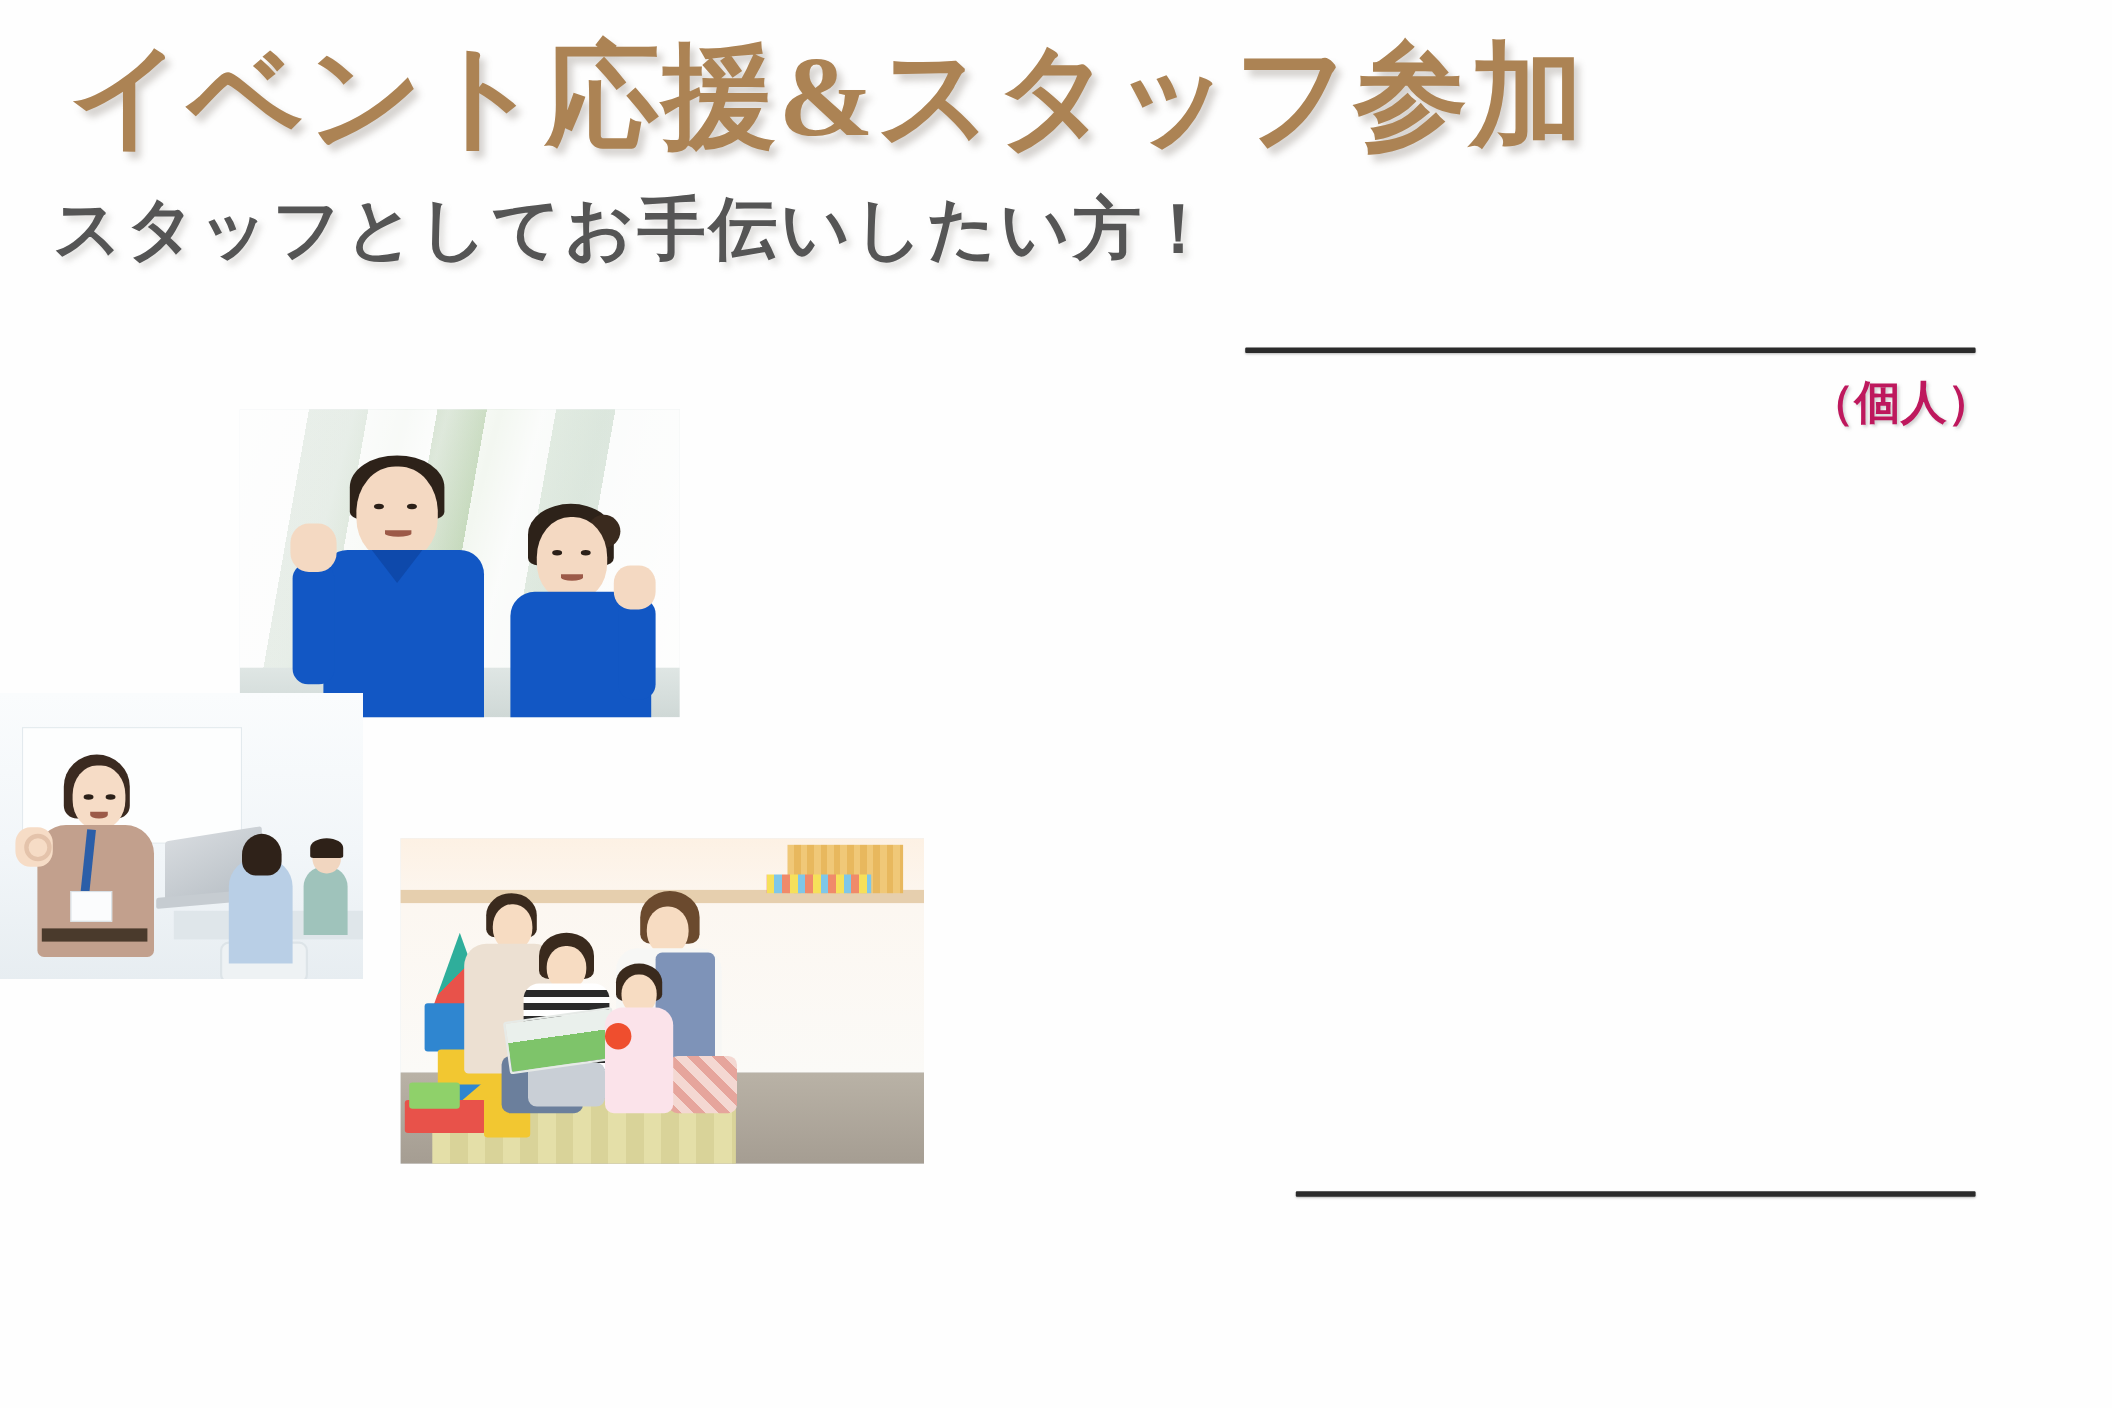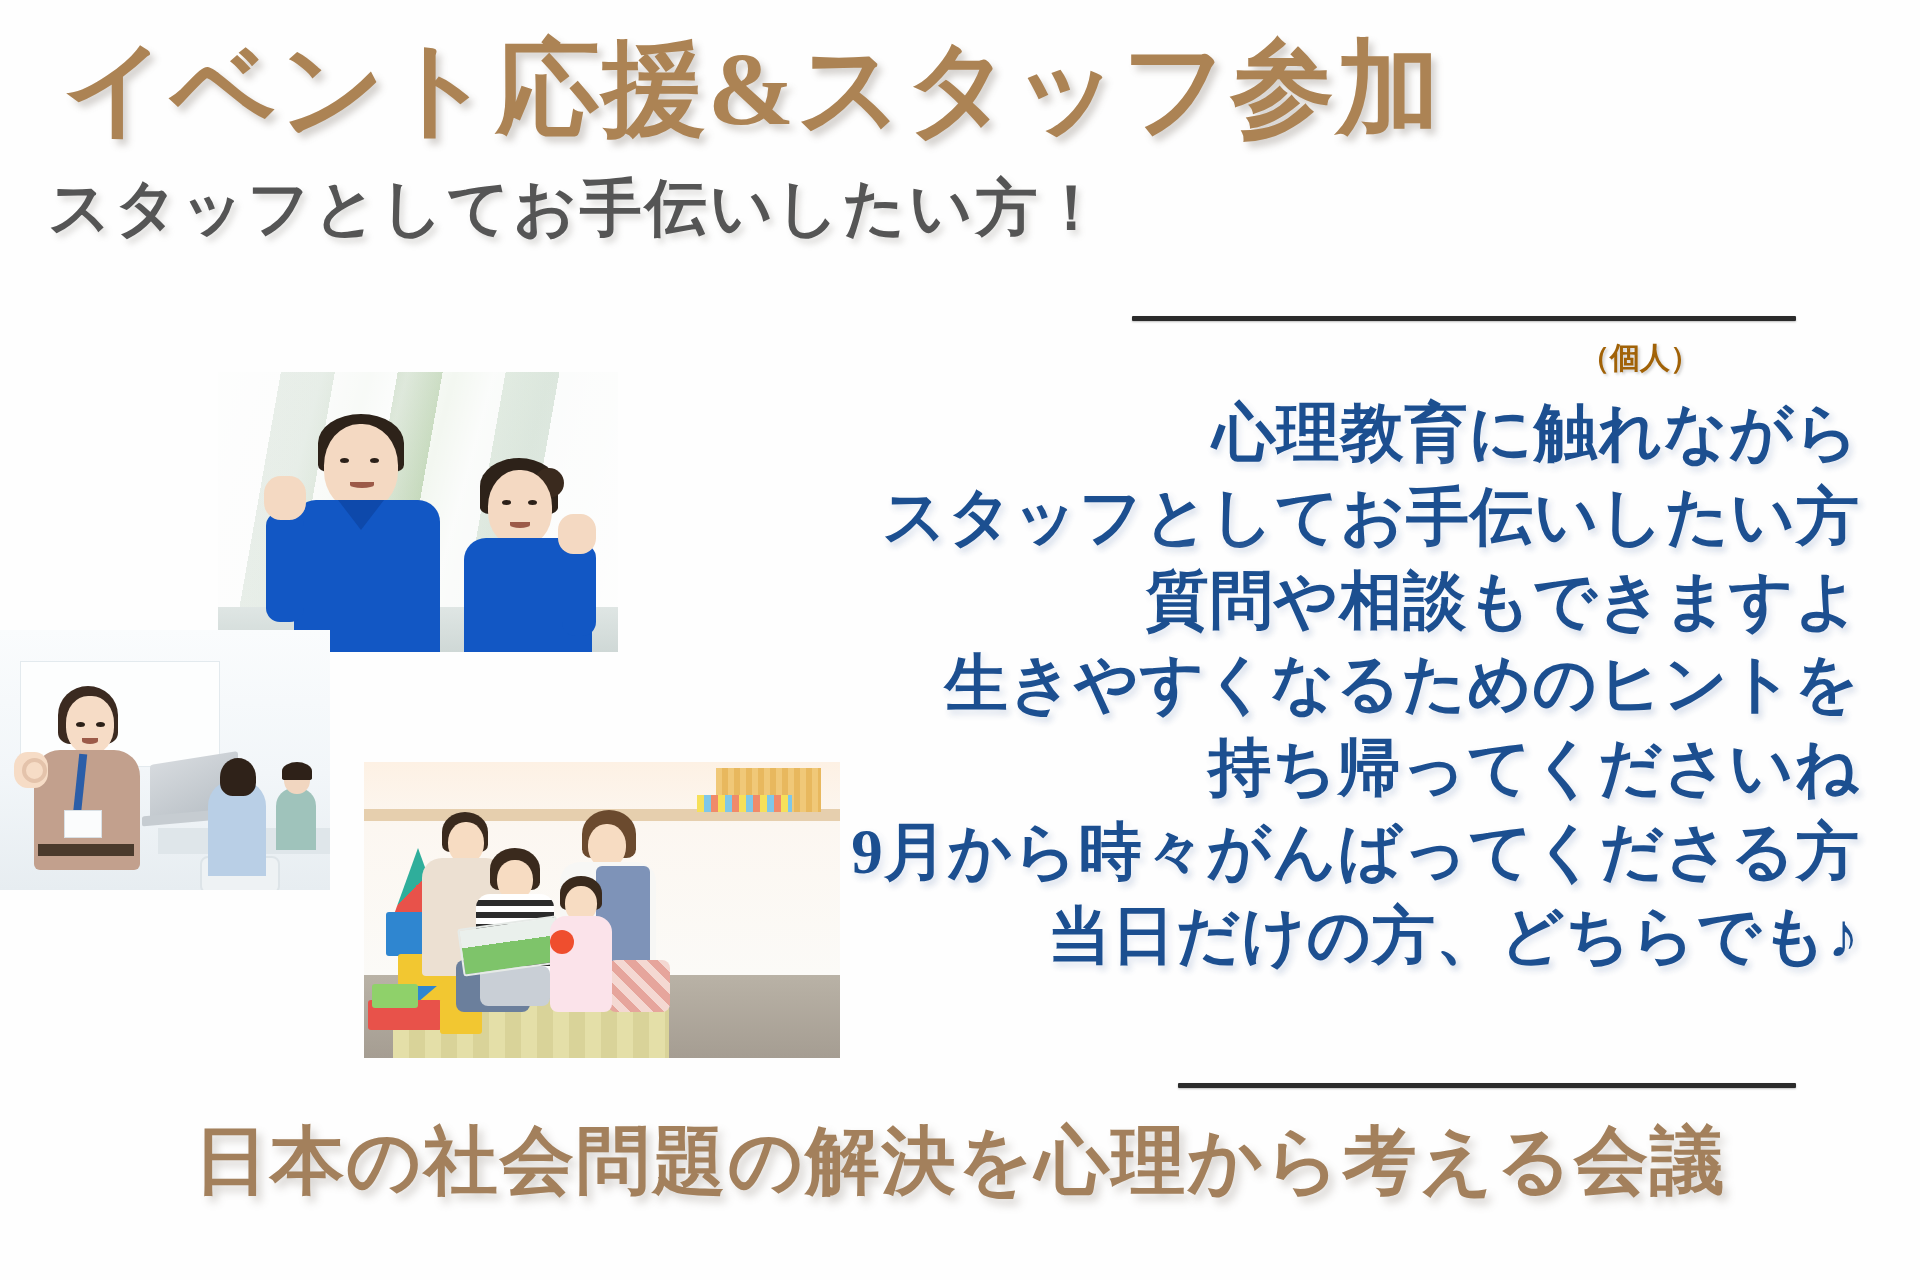--- a/index.html
+++ b/index.html
@@ -60,25 +60,25 @@
     background:#2b2b2b;
     height:5px;
     border-radius:1px;
     box-shadow:0 1px 2px rgba(0,0,0,0.25);
   }
   .rule-top{ left:1132px; top:316px; width:664px; }
   .rule-bottom{ left:1178px; top:1083px; width:618px; }
 
   .kojin{
     position:absolute;
-    left:1580px; top:338px;
-    font-family:"Liberation Serif", "DejaVu Serif", serif;
-    font-size:30px;
-    font-weight:700;
-    color:#a16207;
+    left:1644px; top:338px;
+    font-family:"Liberation Serif", "DejaVu Serif", serif;
+    font-size:42px;
+    font-weight:700;
+    color:#be185d;
     letter-spacing:0px;
     white-space:nowrap;
     text-shadow:2px 2px 3px rgba(120,120,120,0.35);
   }
 
   
   .blue-block{
     position:absolute;
     right:60px; top:392px;
     width:1340px;
@@ -243,33 +243,23 @@
 
   <div class="main-title nowrap">イベント応援&amp;スタッフ参加</div>
 
   <div class="sub-title nowrap">スタッフとしてお手伝いしたい方！</div>
 
 
   <div class="rule rule-top"></div>
 
   <div class="kojin nowrap">（個人）</div>
 
-  <div class="blue-block">
-    <div class="blue-line">心理教育に触れながら</div>
-    <div class="blue-line">スタッフとしてお手伝いしたい方</div>
-    <div class="blue-line">質問や相談もできますよ</div>
-    <div class="blue-line">生きやすくなるためのヒントを</div>
-    <div class="blue-line">持ち帰ってくださいね</div>
-    <div class="blue-line">9月から時々がんばってくださる方</div>
-    <div class="blue-line">当日だけの方、どちらでも♪</div>
-  </div>
 
   <div class="rule rule-bottom"></div>
 
-  <div class="footer-title nowrap">日本の社会問題の解決を心理から考える会議</div>
 
   <div class="photo" id="photo-staff">
     <div class="bg"></div>
     <div class="glasswall"></div>
     <div class="floor"></div>
 
     <div class="hair" id="m-hair"></div>
     <div class="head" id="m-head">
       <div class="eye" style="left:16px;top:34px;"></div>
       <div class="eye" style="left:46px;top:34px;"></div>

